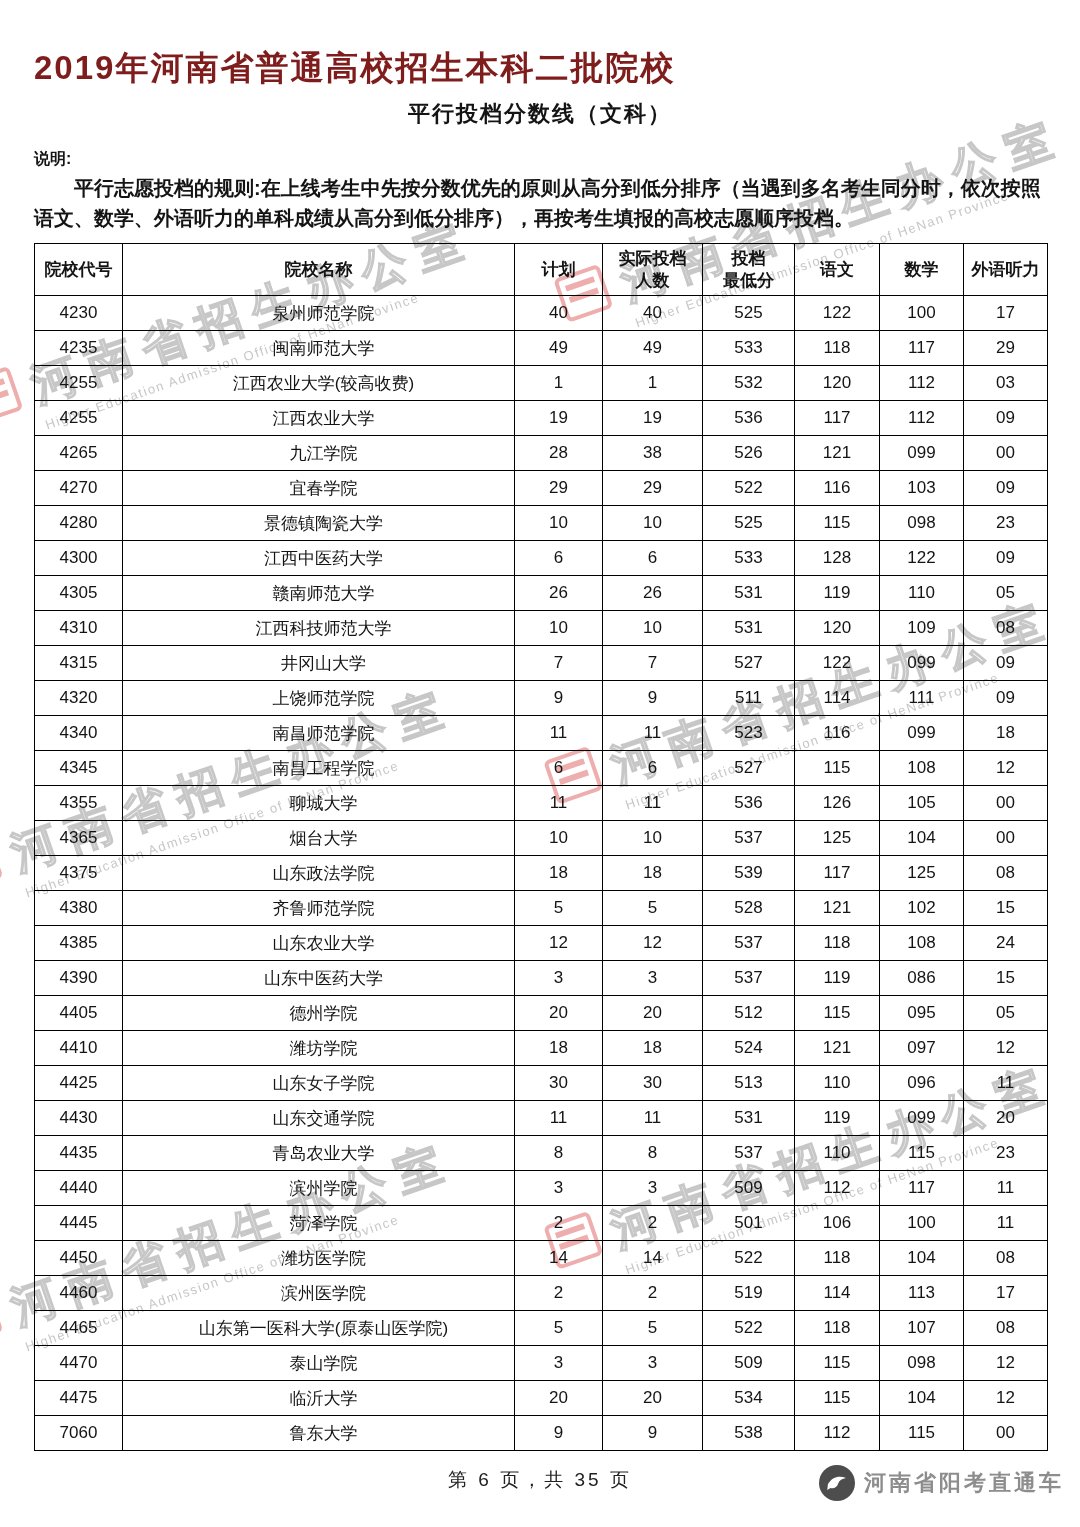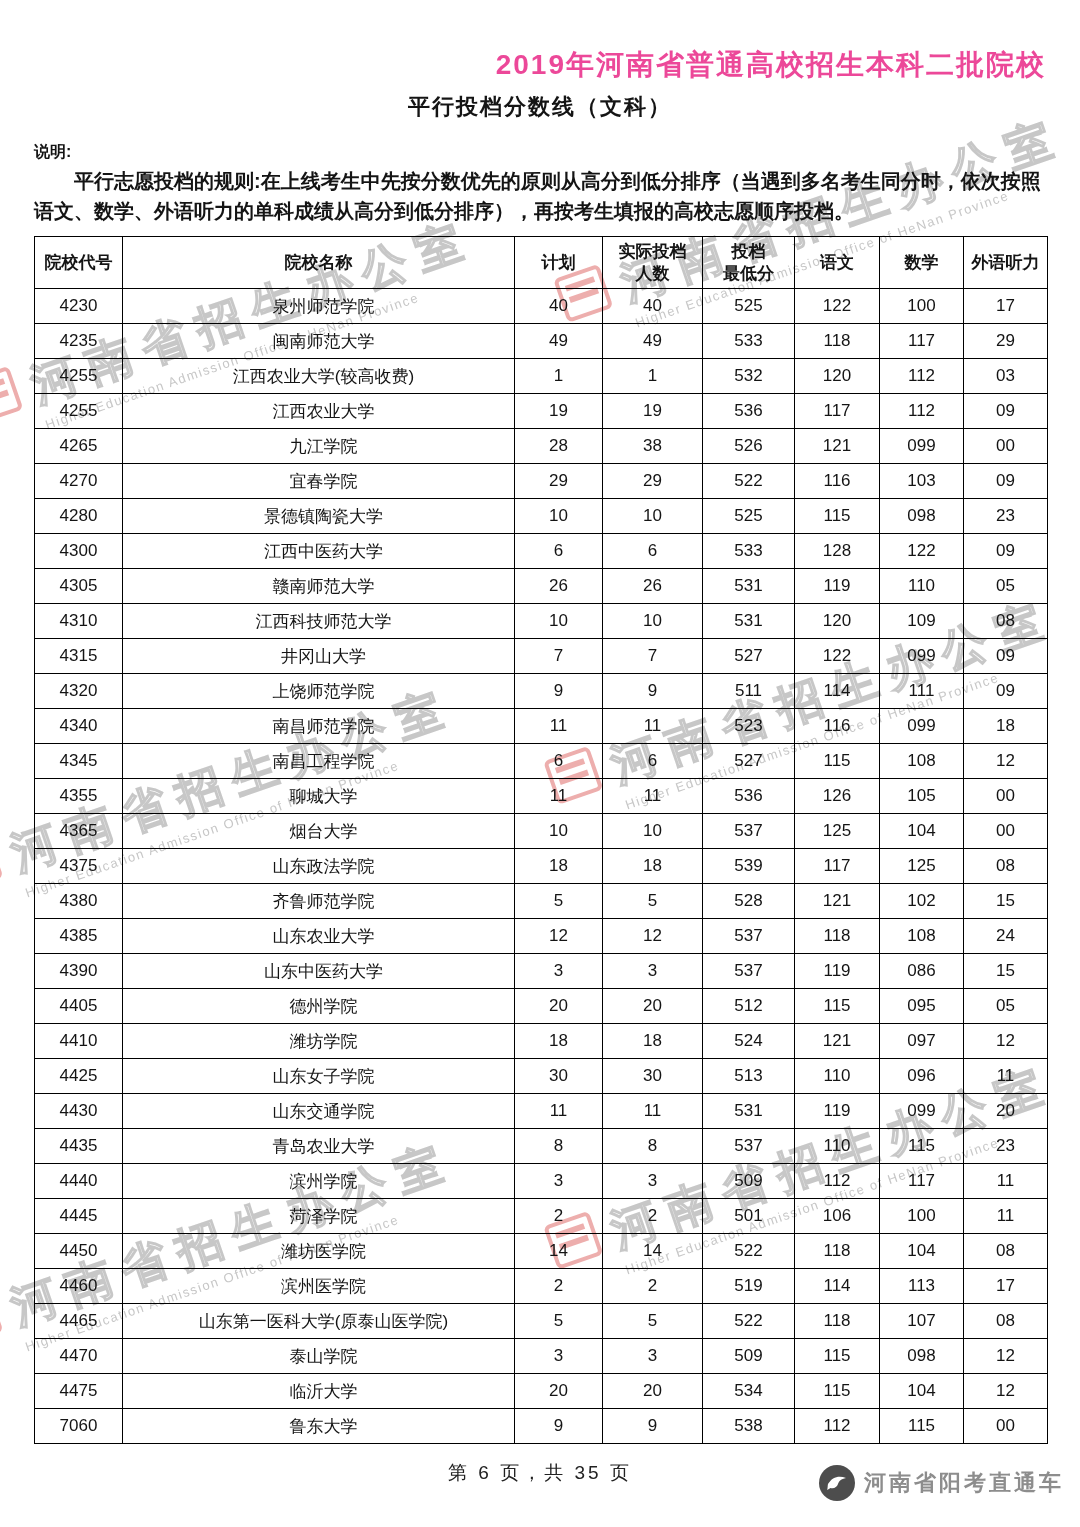--- a/index.html
+++ b/index.html
@@ -17,21 +17,21 @@
   .wm-en { font-size:13px; letter-spacing:1.6px; color:var(--wm-color,#c7c7c7); margin-top:1px; }
   .wm-seal {
     position:absolute; left:-64px; top:2px; width:48px; height:46px;
     border:4px solid var(--seal-color,#edaaa9); border-radius:6px; opacity:.95;
   }
   .wm-seal::before { content:""; display:block; margin:6px 5px 0; height:6px; background:var(--seal-color,#edaaa9); }
   .wm-seal::after  { content:""; display:block; margin:6px 5px 0; height:6px; background:var(--seal-color,#edaaa9); }
 
   
   .content { position:relative; z-index:1; padding:46px 34px 0 34px; }
-  .title-line1 { text-align:right; font-size:28px; font-weight:bold; color:#ec4899; letter-spacing:2px; }
+  .title-line1 { text-align:left; font-size:33px; font-weight:bold; color:#7f1d1d; letter-spacing:2px; }
   .title-line2 { text-align:center; font-size:22px; font-weight:bold; color:#141414; letter-spacing:2px; margin-top:8px; }
 
   .notes { margin-top:20px; color:#141414; }
   .notes-label { font-size:16px; font-weight:bold; }
   .notes-body  { font-size:20px; font-weight:bold; text-indent:2em; line-height:1.5; margin-top:3px; }
 
   table.scores { width:100%; border-collapse:collapse; table-layout:fixed; margin-top:10px; background:transparent; }
   .scores th, .scores td { border:1px solid #000; color:#141414; }
   .scores th {
     font-size:17px; font-weight:bold; height:52px;

